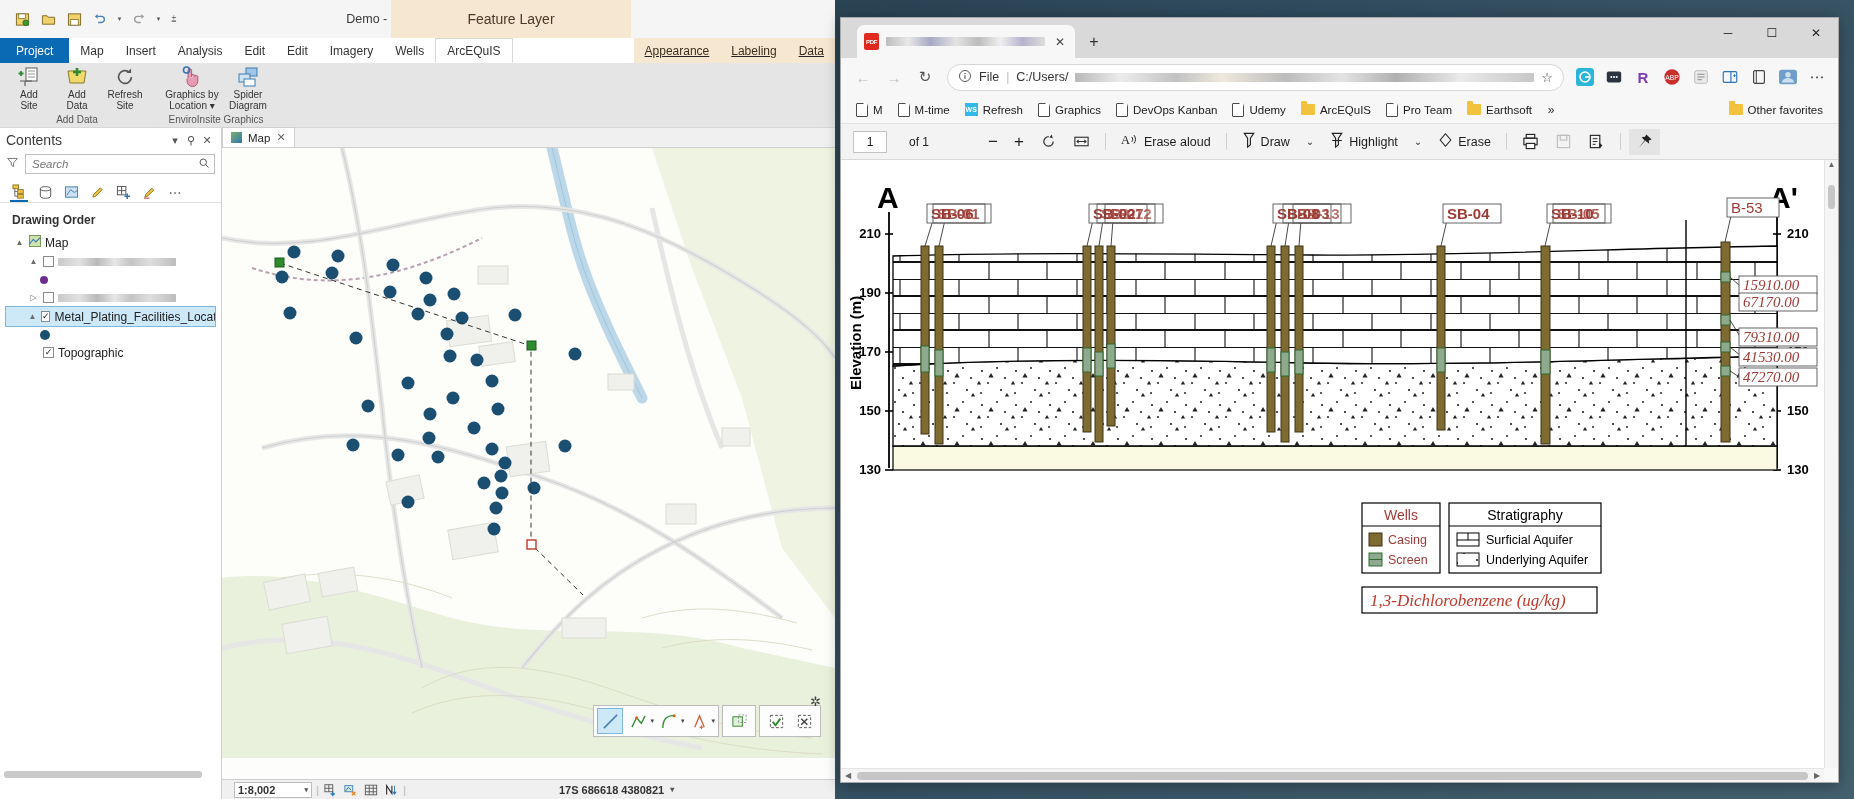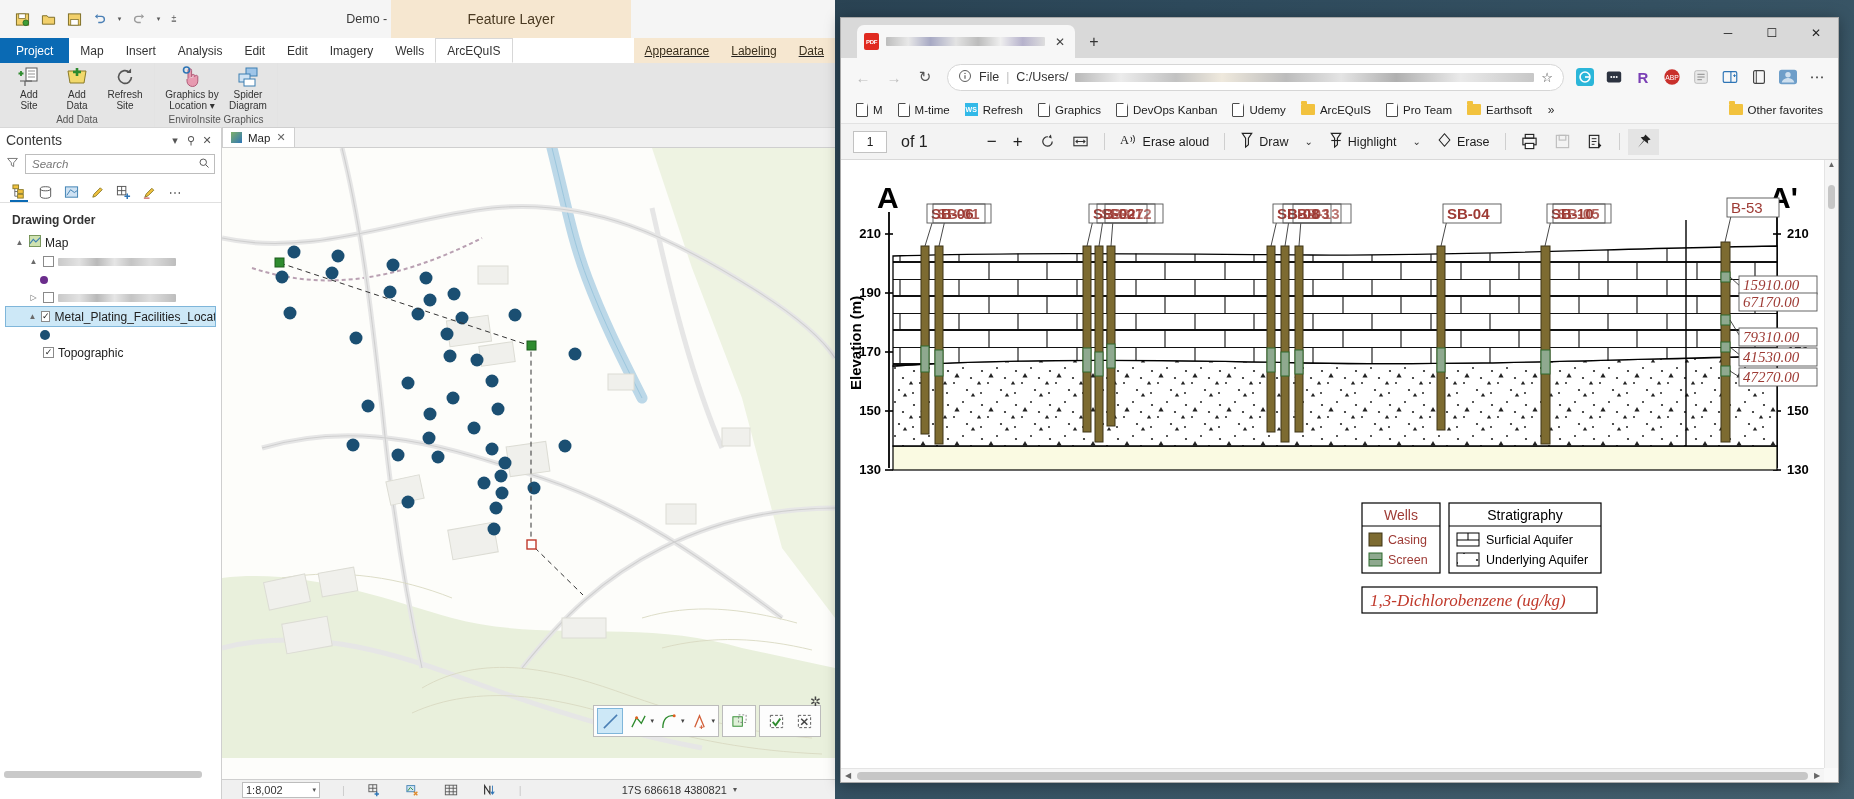--- a/index.html
+++ b/index.html
@@ -67,21 +67,21 @@
   .view-tab .mi { width:11px; height:11px; background:linear-gradient(135deg,#7fb069,#2e75b6); display:inline-block; }
   .view-tab .xc { color:#666; font-size:11px; }
   .map { flex:1; position:relative; overflow:hidden; background:#fdfdfb; }
   .mapsvg { position:absolute; left:0; top:0; }
   .map-tools { position:absolute; right:14px; bottom:42px; display:flex; gap:3px; }
   .mt-grp { display:flex; align-items:center; background:#fdfdfd; border:1px solid #bcbcbc; padding:2px 3px; gap:2px; }
   .mt-btn { width:26px; height:26px; display:flex; align-items:center; justify-content:center; }
   .mt-btn.sel { background:#cde8f7; border:1px solid #7fb6da; }
   .mt-caret { font-size:7px; color:#444; margin-left:-3px; }
   .gear { position:absolute; right:0px; bottom:28px; color:#444; font-size:13px; }
-  .statusbar { height:20px; background:#f0f0f0; border-top:1px solid #cfcfcf; display:flex; align-items:center; gap:22px; padding:0 20px; font-size:11px; color:#333; }
+  .statusbar { height:20px; background:#f0f0f0; border-top:1px solid #cfcfcf; display:flex; align-items:center; gap:4px; padding:0 12px; font-size:11px; color:#333;font-weight:bold; }
   .scalebox { width:78px; height:16px; border:1px solid #bdbdbd; background:#fff; display:flex; align-items:center; justify-content:space-between; padding:0 3px; font-size:11px; }
   .sb-icon { width:16px; display:flex; align-items:center; justify-content:center; }
   .coords { margin-left:auto; margin-right:auto; font-size:11px; color:#333; display:flex; gap:6px; align-items:center; }
   .hscroll { position:absolute; left:0; bottom:20px; height:9px; width:222px; }
   .hscroll i { display:block; height:7px; margin:1px 20px 0 4px; background:#c9c9c9; border-radius:3px; }
 
   
   #edge { position:absolute; left:840px; top:17px; width:999px; height:766px; background:#f3f3f3; border:1px solid #a9a9a9; box-shadow:0 2px 14px rgba(0,0,0,.35); display:flex; flex-direction:column; }
   .e-tabstrip { height:40px; background:#d9d9d9; display:flex; align-items:flex-end; position:relative; }
   .e-tab { margin-left:16px; width:218px; height:33px; background:#f7f7f7; border-radius:7px 7px 0 0; display:flex; align-items:center; gap:7px; padding:0 7px; }
@@ -106,21 +106,21 @@
   .bm { display:flex; align-items:center; gap:5px; padding:3px 6px; border-radius:4px; white-space:nowrap; }
   .bm .fico { width:12px; height:14px; border:1.3px solid #4b4b4b; border-radius:1px 3px 1px 1px; position:relative; background:#fff; }
   .bm .fico:after { content:""; position:absolute; right:-1px; top:-1px; border-left:4px solid transparent; border-top:4px solid #fff; border-right:1px solid #4b4b4b; }
   .bm .folder { width:14px; height:11px; background:#f2c23e; border-radius:1px; position:relative; }
   .bm .folder:before { content:""; position:absolute; left:0; top:-3px; width:6px; height:3px; background:#f2c23e; border-radius:1px 1px 0 0; }
   .bm .ws { width:13px; height:13px; background:#32b9e8; color:#fff; font-size:7px; font-weight:bold; display:flex; align-items:center; justify-content:center; }
   .bm-more { width:20px; text-align:center; color:#333; font-size:12px; }
 
   .pdf-toolbar { height:36px; background:#f3f3f3; border-bottom:1px solid #d9d9d9; display:flex; align-items:center; gap:2px; padding:0 12px; font-size:12.5px; color:#1c1c1c; }
   .pgbox { width:34px; height:22px; border:1px solid #c2c2c2; background:#fff; display:flex; align-items:center; justify-content:center; font-size:12px; }
-  .pt-of { margin-left:12px; font-size:16px; color:#222; }
+  .pt-of { margin-left:20px; font-size:12px; color:#222; }
   .pt-btn { height:26px; display:flex; align-items:center; gap:5px; padding:0 7px; }
   .pt-div { width:1px; height:17px; background:#cfcfcf; margin:0 6px; }
   .pt-btn.pinned { background:#e4e4e4; }
 
   .pdf-stage { flex:1; background:#f9f9f9; position:relative; overflow:hidden; }
   .pdf-page { position:absolute; left:0; top:0; right:14px; bottom:14px; background:#fff; }
   .pdf-vscroll { position:absolute; right:0; top:0; bottom:14px; width:14px; background:#f5f5f5; border-left:1px solid #e4e4e4; }
   .pdf-vscroll .thumb { margin:16px 3px; height:24px; background:#c6c6c6; border-radius:4px; }
   .pdf-vscroll .ar { text-align:center; font-size:8px; color:#666; }
   .pdf-hscroll { position:absolute; left:0; right:14px; bottom:0; height:14px; background:#f5f5f5; border-top:1px solid #e4e4e4; display:flex; align-items:center; }

